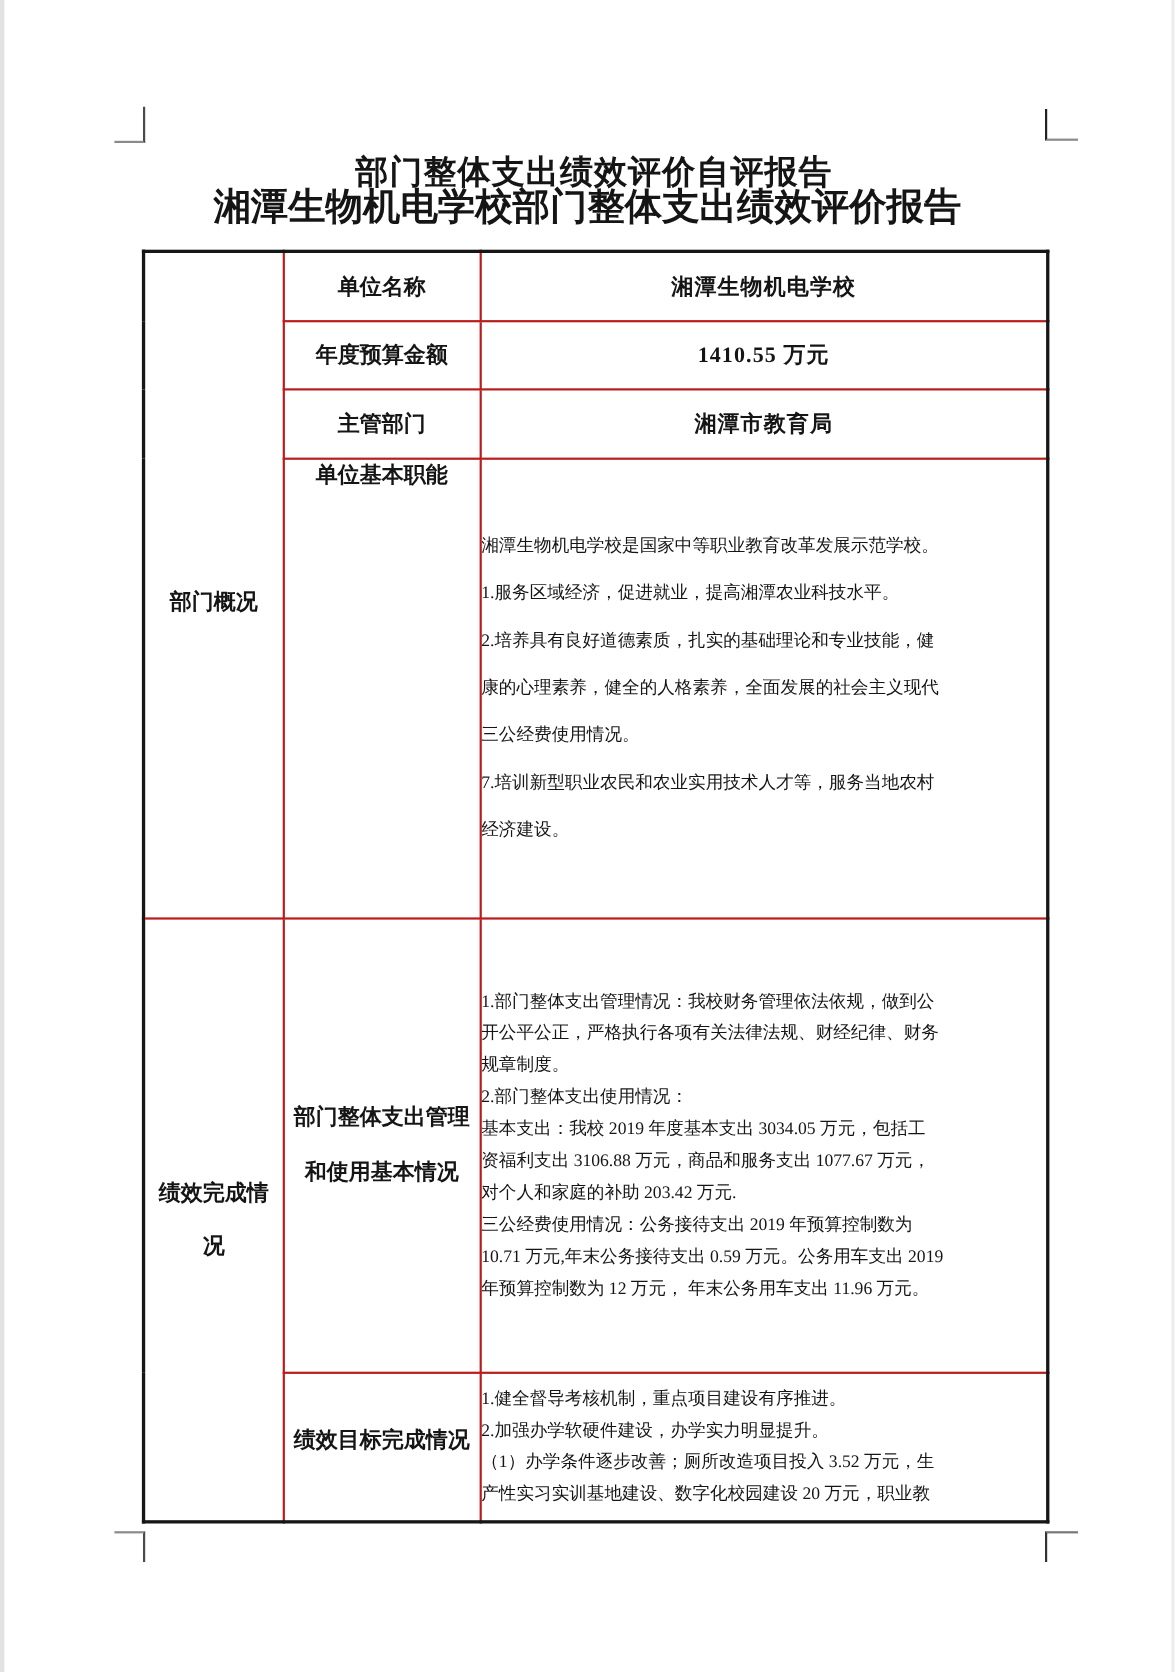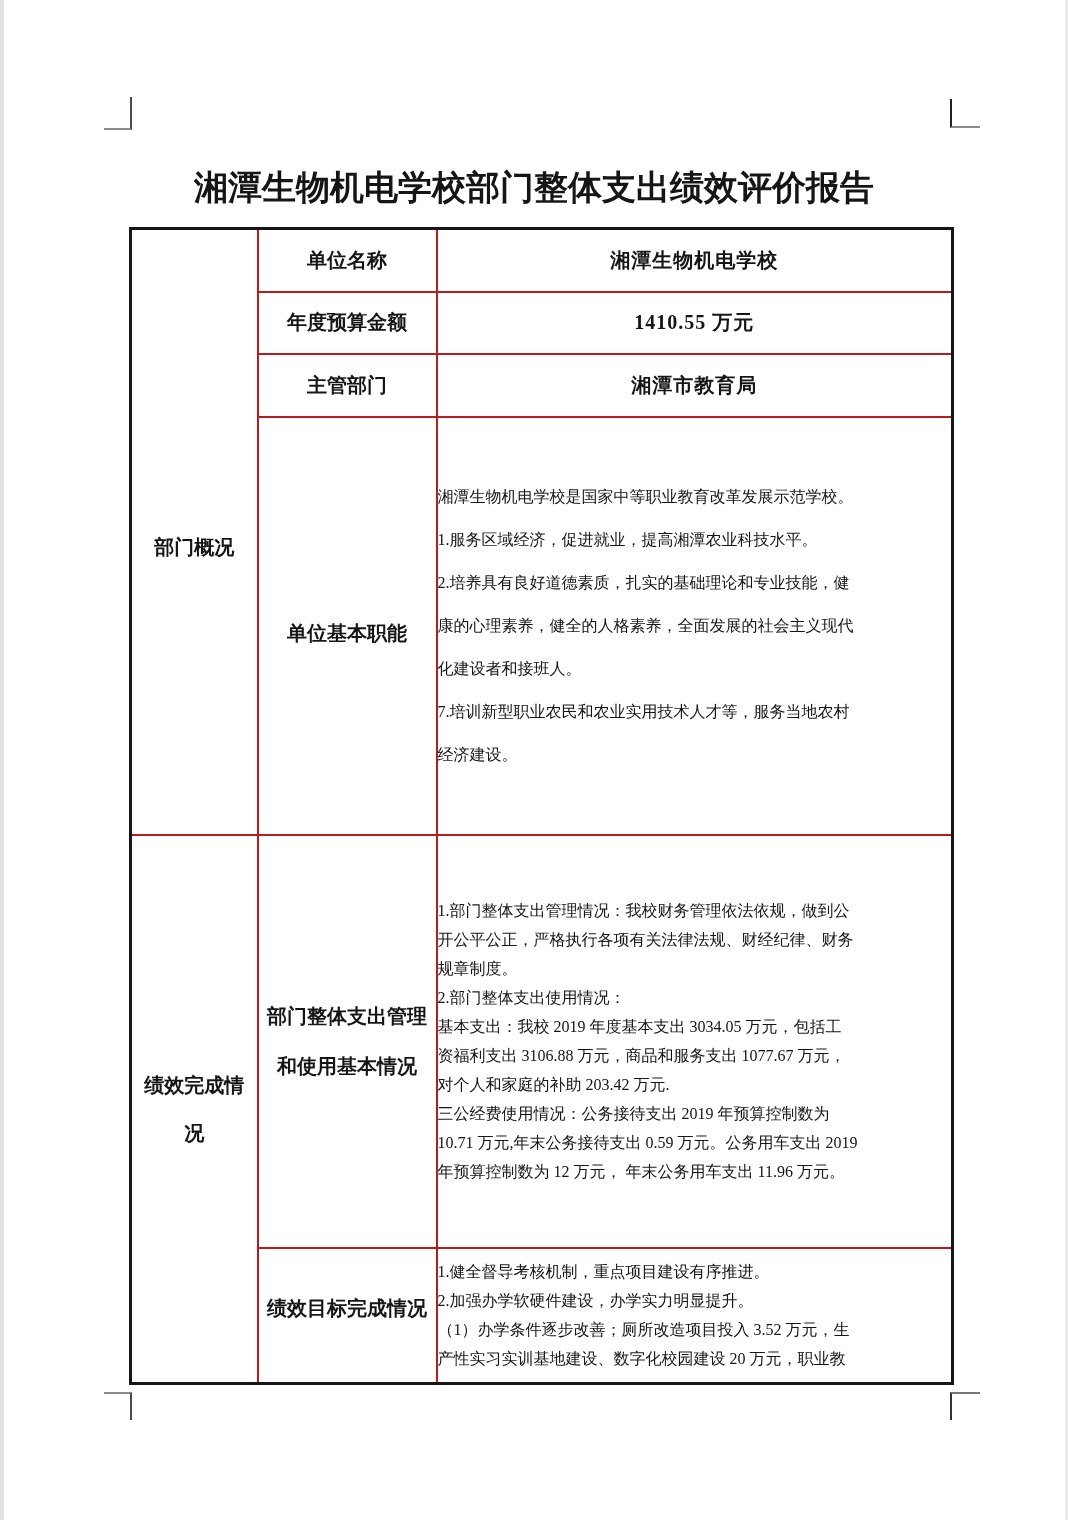--- a/index.html
+++ b/index.html
@@ -66,20 +66,21 @@
 <div id="page">
 
   <div class="edge" id="edge-left"></div>
   <div class="edge" id="edge-right"></div>
 
   <div class="mark" id="mark-tl"></div>
   <div class="mark" id="mark-tr"></div>
   <div class="mark" id="mark-bl"></div>
   <div class="mark" id="mark-br"></div>
 
+  <div class="title1">部门整体支出绩效评价自评报告</div>
   <div class="title2">湘潭生物机电学校部门整体支出绩效评价报告</div>
 
   <table class="doc">
     <colgroup>
       <col style="width:127px">
       <col style="width:179px">
       <col style="width:516px">
     </colgroup>
     <tbody>
       <tr style="height:63px">
@@ -89,27 +90,27 @@
       </tr>
       <tr style="height:62px">
         <td class="lbl">年度预算金额</td>
         <td class="val">1410.55 万元</td>
       </tr>
       <tr style="height:63px">
         <td class="lbl">主管部门</td>
         <td class="val">湘潭市教育局</td>
       </tr>
       <tr style="height:418px">
-        <td class="lbl" style="vertical-align:top;padding-top:202px">单位基本职能</td>
+        <td class="lbl" style="vertical-align:top;">单位基本职能</td>
         <td class="content c4">
             <div class="tline">湘潭生物机电学校是国家中等职业教育改革发展示范学校。</div>
             <div class="tline">1.服务区域经济，促进就业，提高湘潭农业科技水平。</div>
             <div class="tline">2.培养具有良好道德素质，扎实的基础理论和专业技能，健</div>
             <div class="tline">康的心理素养，健全的人格素养，全面发展的社会主义现代</div>
-            <div class="tline">化建设者和接班人。</div>
+            <div class="tline">三公经费使用情况。</div>
             <div class="tline">7.培训新型职业农民和农业实用技术人才等，服务当地农村</div>
             <div class="tline">经济建设。</div>
           </td>
       </tr>
       <tr style="height:413px">
         <td class="sec nudge" rowspan="2">
             <div class="tline">绩效完成情</div>
             <div class="tline">况</div>
           </td>
         <td class="lbl nudge">

